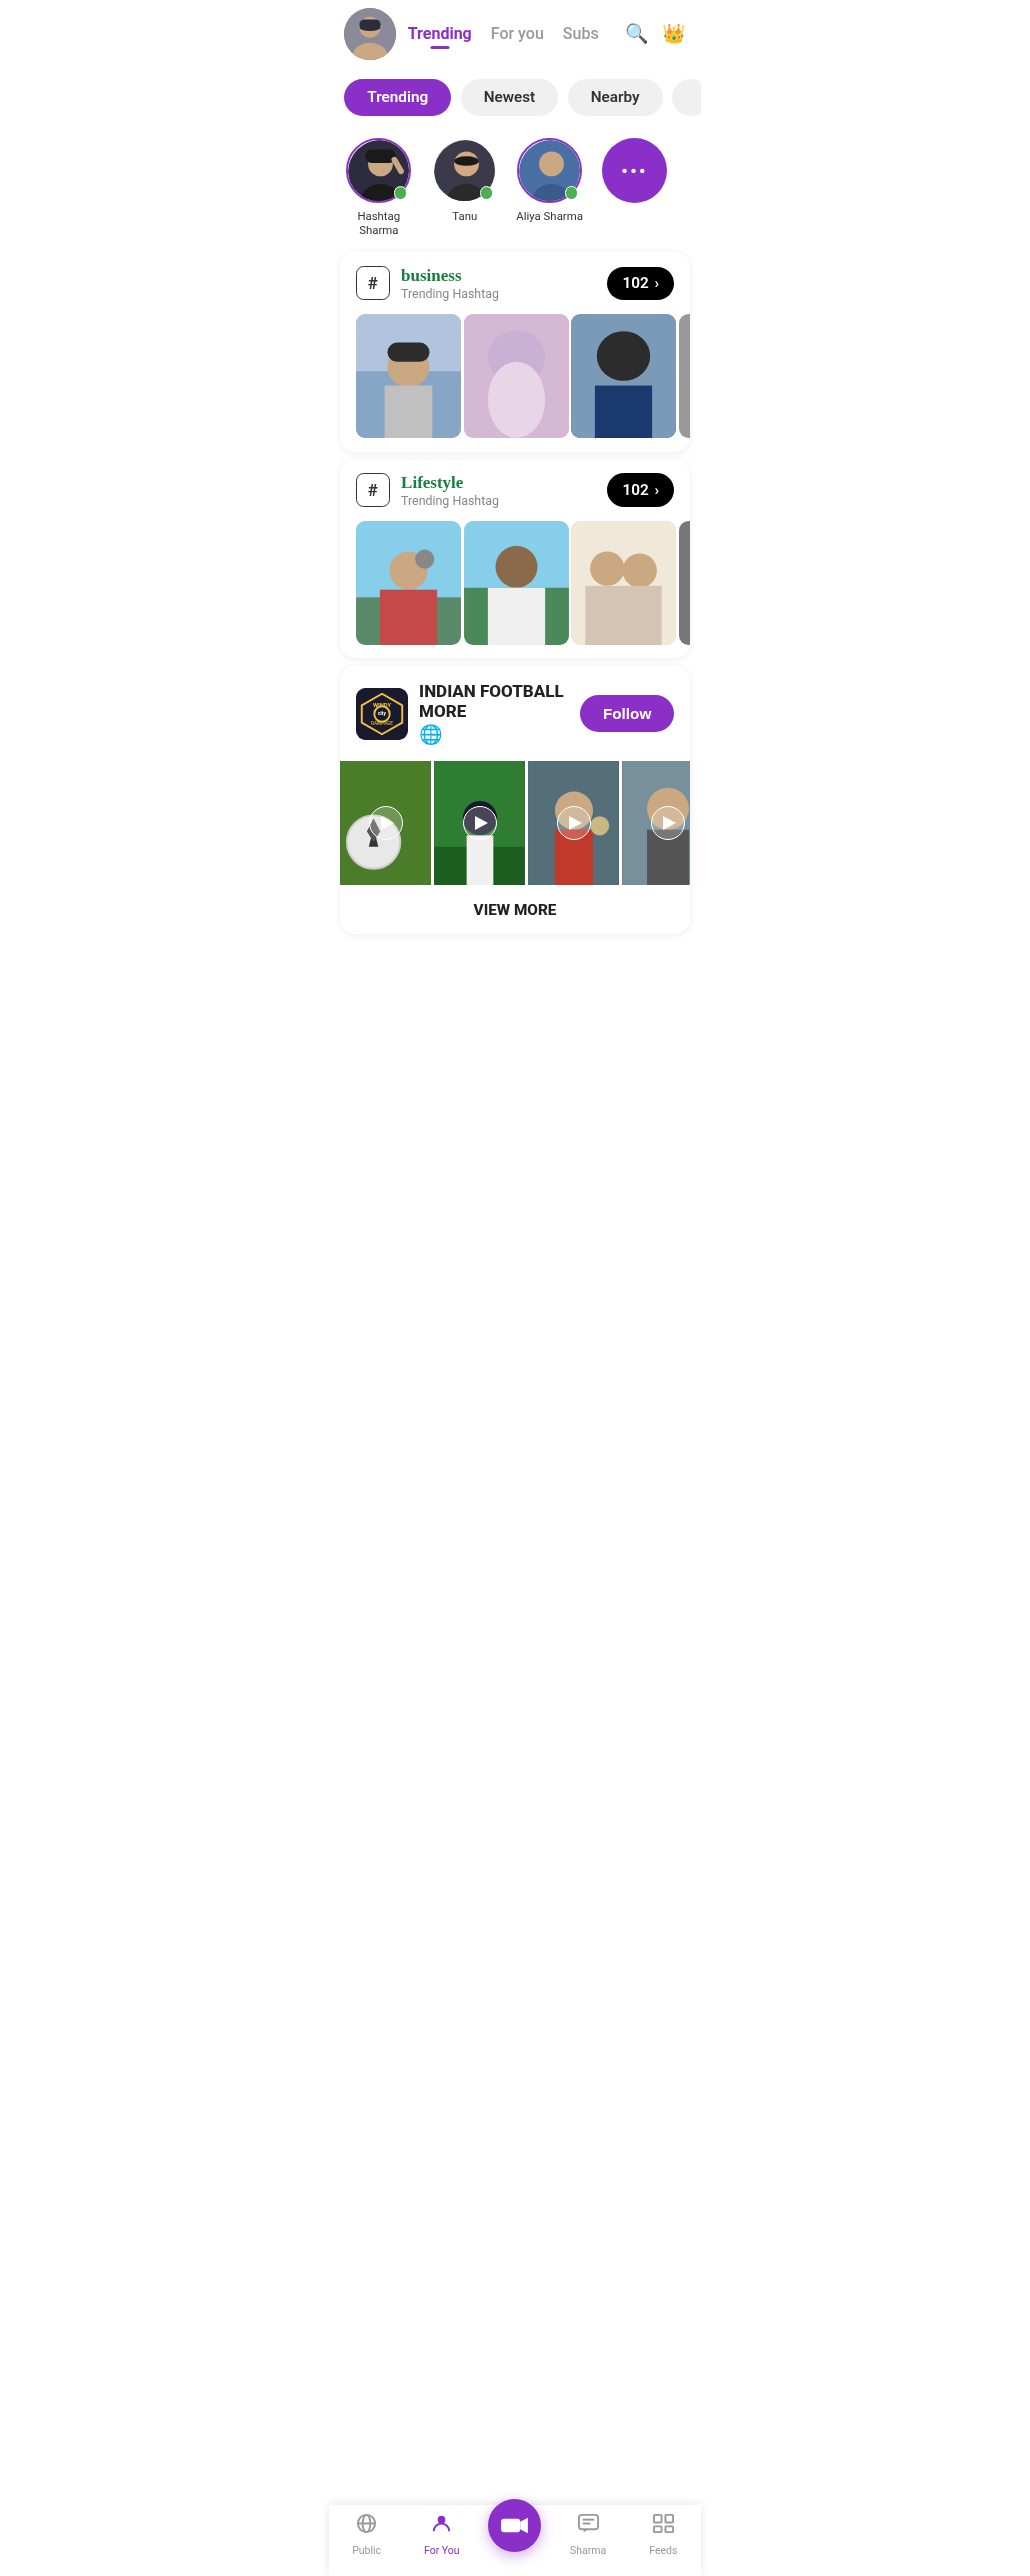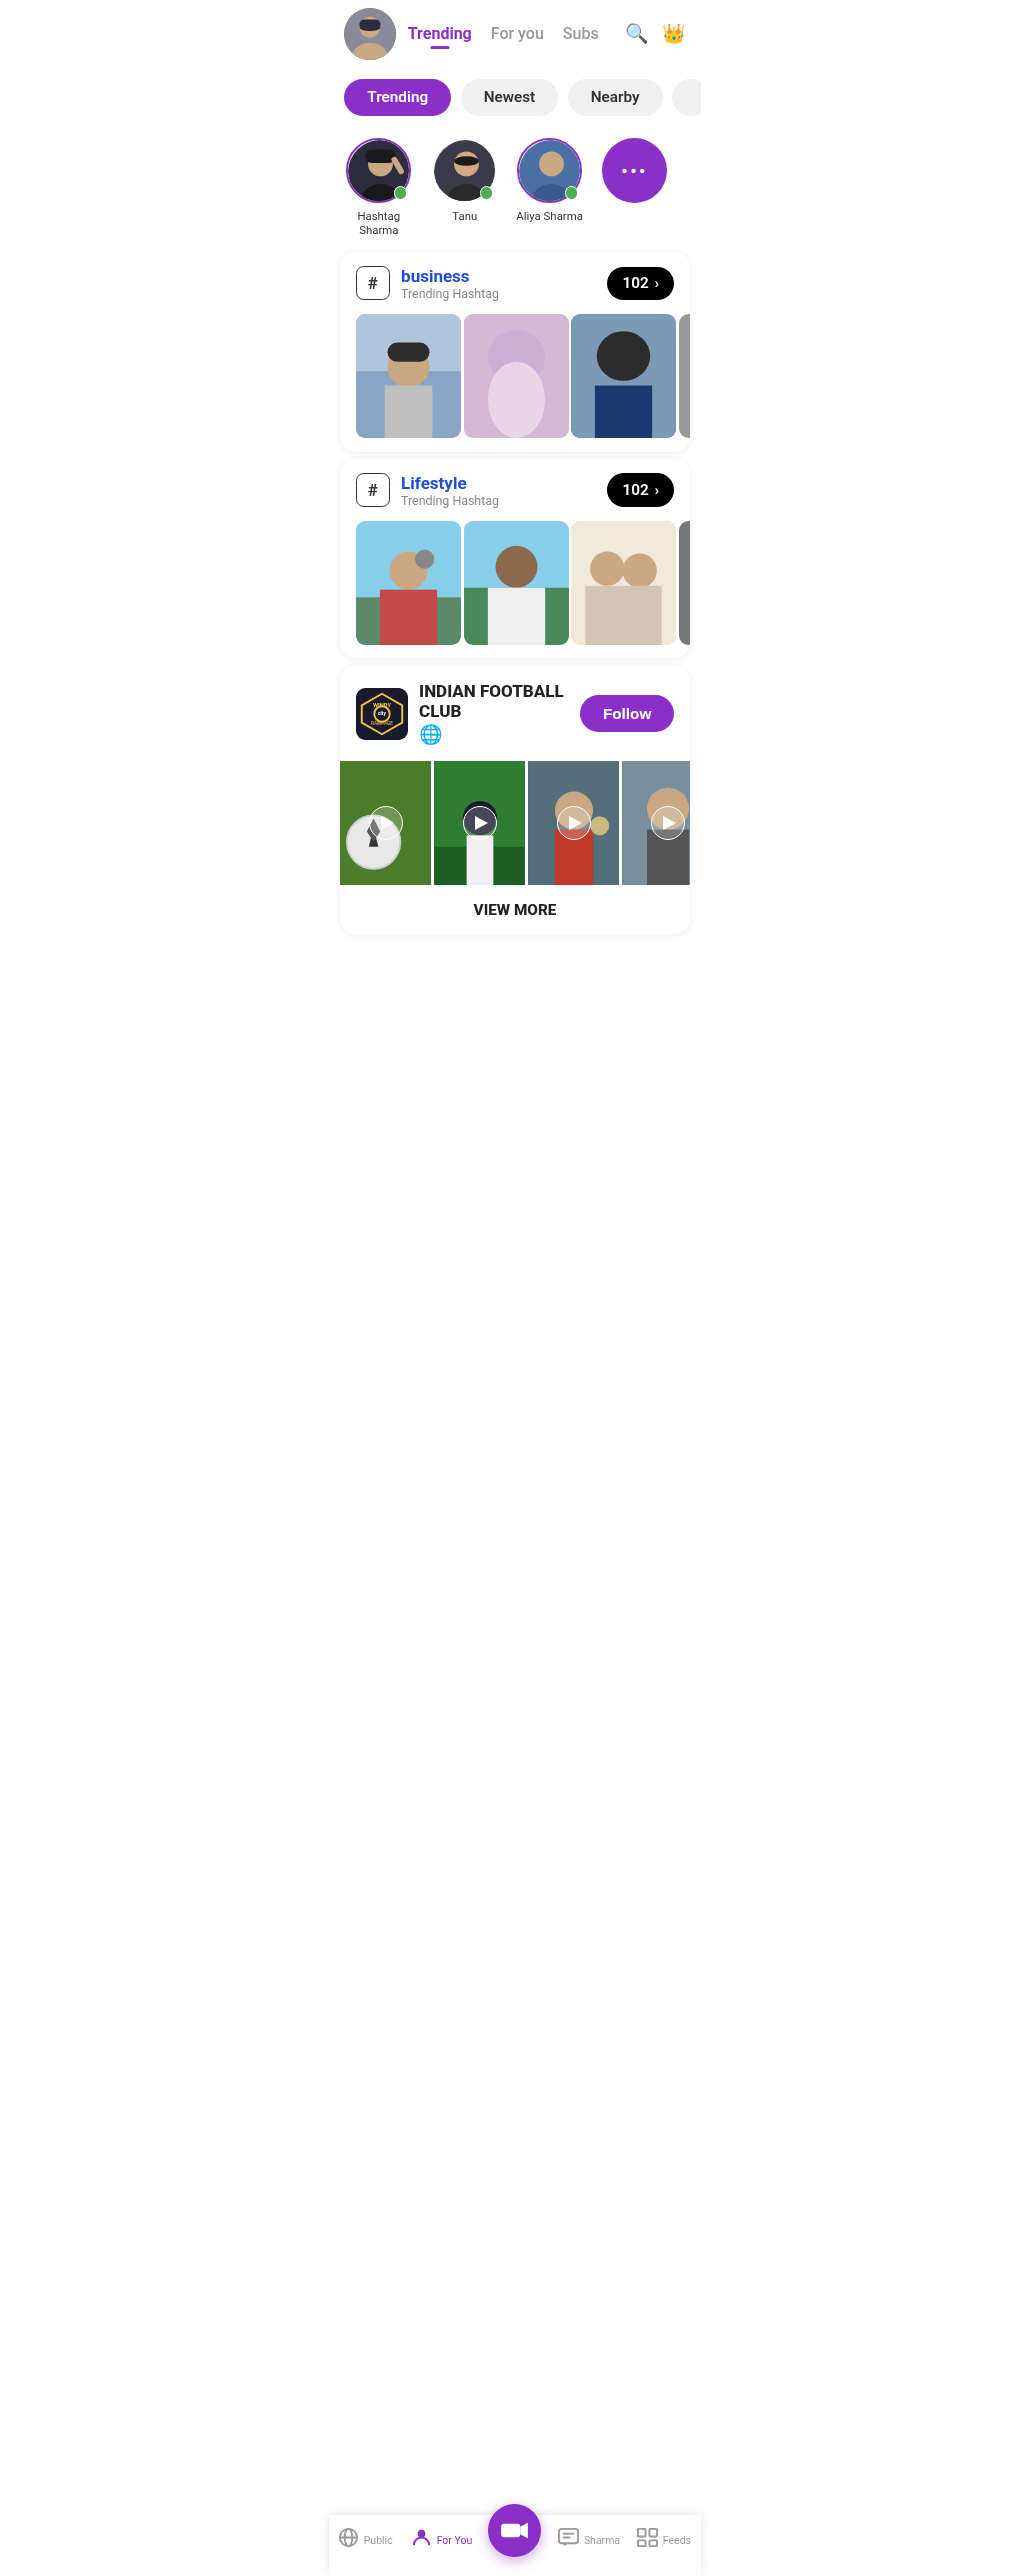--- a/index.html
+++ b/index.html
@@ -215,21 +215,22 @@
       font-size: 17px;
       font-weight: 700;
       color: #333;
     }
     .hashtag-info {
       flex: 1;
     }
     .hashtag-name {
       font-size: 17px;
       font-weight: 700;
-      color: #1d4ed8;
+      color: #15803d;
+      font-family: Liberation Serif, serif;
     }
     .hashtag-sub {
       font-size: 12.4px;
       color: #888;
     }
     .hashtag-count {
       background: #000000;
       color: #fff;
       border-radius: 48px;
       padding: 7.6px 15.3px;
@@ -386,21 +387,21 @@
       background: #fff;
       display: flex;
       align-items: center;
       justify-content: space-around;
       padding: 7.6px 0 19px;
       box-shadow: 0 -1px 9.5px rgba(0,0,0,0.1);
       z-index: 100;
     }
     .nav-item {
       display: flex;
-      flex-direction: row;
+      flex-direction: column;
       align-items: center;
       gap: 3.8px;
       cursor: pointer;
       min-width: 57px;
     }
     .nav-icon {
       font-size: 21px;
       color: #999;
     }
     .nav-item.active .nav-icon {
@@ -611,21 +612,21 @@
         <svg viewBox="0 0 54 54" width="52" height="52">
           <rect width="54" height="54" rx="10" fill="#1a1a2e"></rect>
           <polygon points="27,6 48,18 48,36 27,48 6,36 6,18" fill="none" stroke="#f0c040" stroke-width="2"></polygon>
           <circle cx="27" cy="27" r="8" fill="none" stroke="#f0c040" stroke-width="2"></circle>
           <text x="27" y="20" text-anchor="middle" fill="#f0c040" font-size="6" font-weight="bold">WINDY</text>
           <text x="27" y="28" text-anchor="middle" fill="#fff" font-size="5" font-weight="bold">city</text>
           <text x="27" y="38" text-anchor="middle" fill="#f0c040" font-size="5">RAMPAGE</text>
         </svg>
       </div>
       <div class="club-name-area">
-        <div class="club-name">INDIAN FOOTBALL CLUB</div>
+        <div class="club-name">INDIAN FOOTBALL MORE</div>
         <div class="club-globe">🌐</div>
       </div>
       <button class="follow-btn">Follow</button>
     </div>
 
     <div class="club-videos">
       <div class="club-video-thumb img-football1">
         <svg viewBox="0 0 95 130" width="91" height="124">
           <rect width="95" height="130" fill="#4a7c2a"></rect>
           <circle cx="35" cy="85" r="28" fill="#e8e8e8"></circle>

